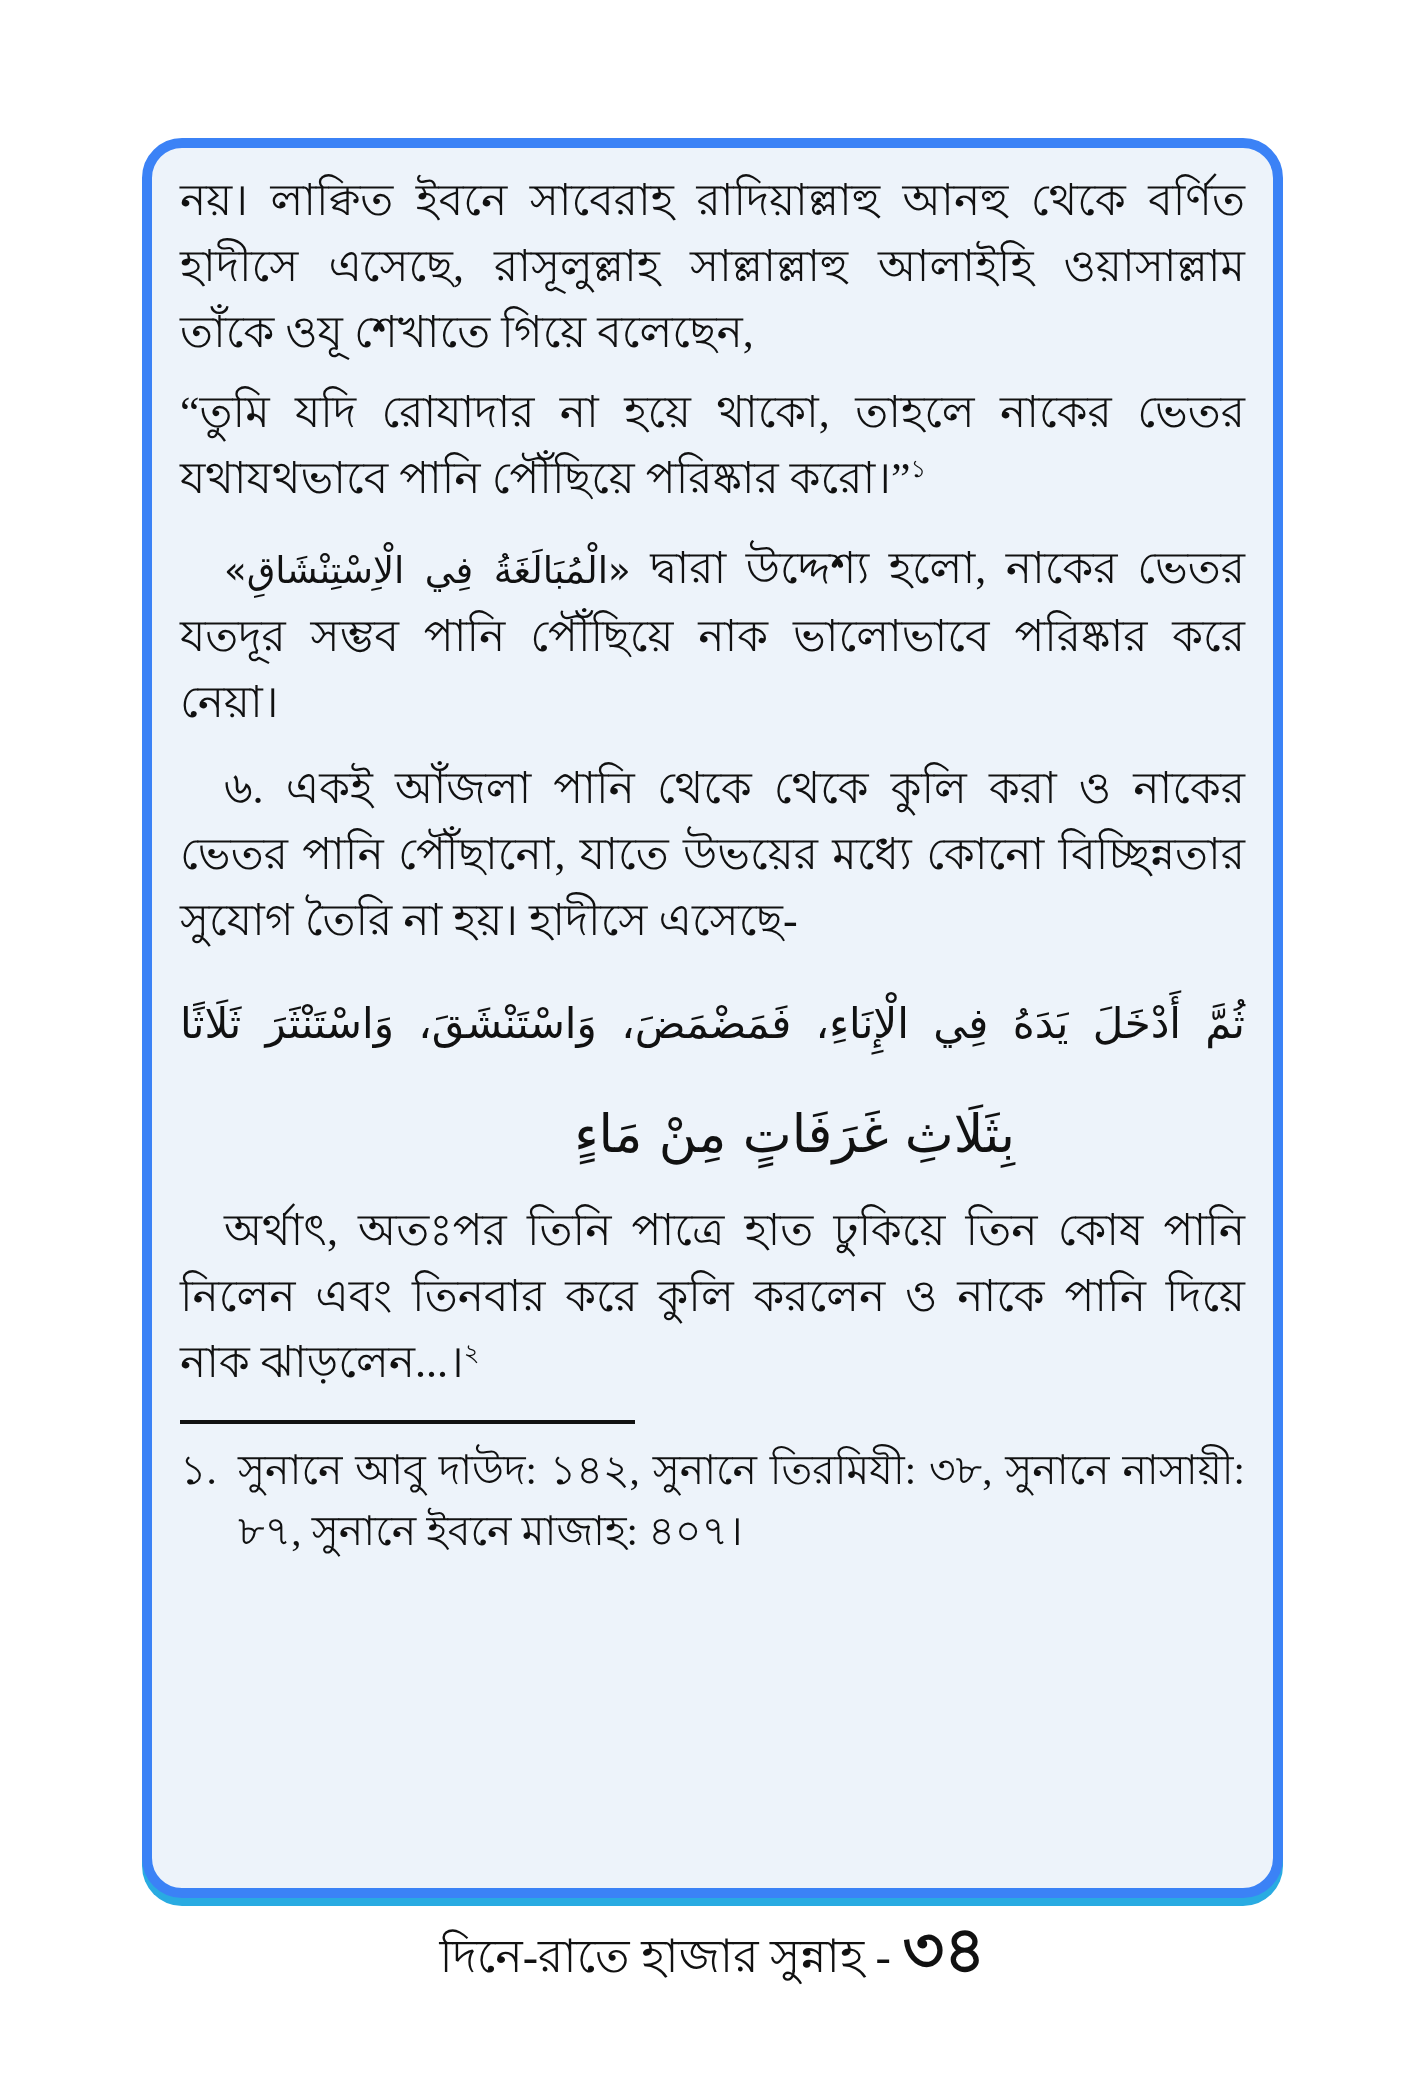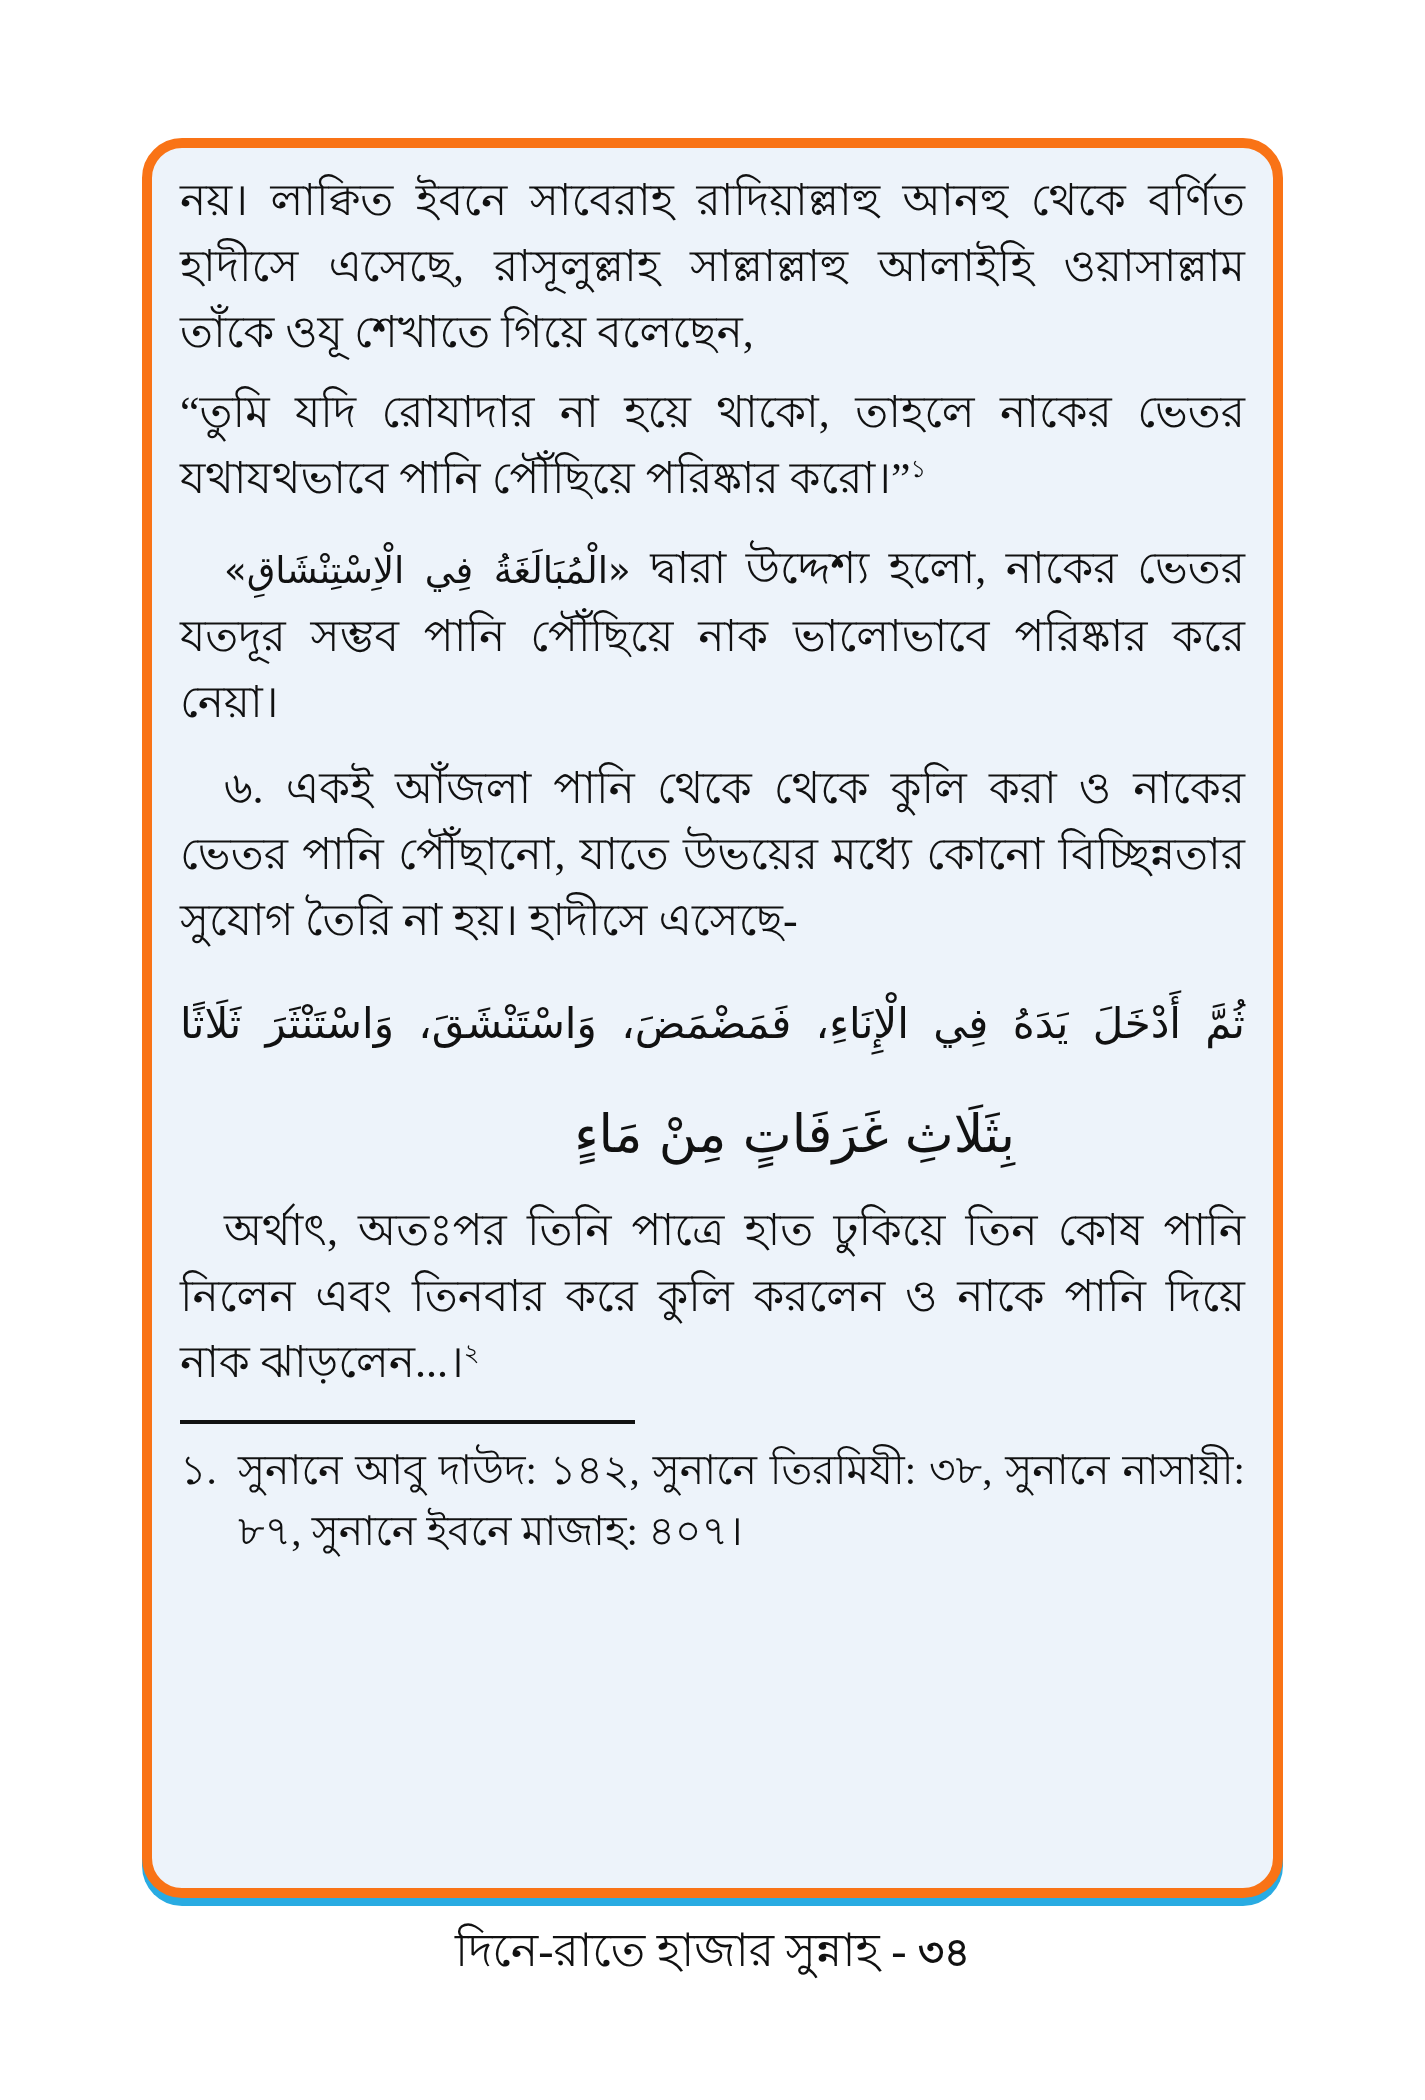--- a/index.html
+++ b/index.html
@@ -19,21 +19,21 @@
     color: #111111;
   }
   .content-box {
     position: absolute;
     left: 142px;
     top: 138px;
     width: 1141px;
     height: 1760px;
     box-sizing: border-box;
     background: #EDF3FA;
-    border: 10px solid #f97316;
+    border: 10px solid #3b82f6;
     border-radius: 40px;
     box-shadow: 0 8px 0 #29ABE2;
     padding: 20px 28px 0 28px;
     overflow: hidden;
   }
   .para {
     margin: 0;
     font-size: 44px;
     line-height: 66px;
     text-align: justify;
@@ -111,21 +111,21 @@
     left: 0;
     top: 1916px;
     width: 1425px;
     text-align: center;
     font-size: 46px;
     line-height: 70px;
     color: #111111;
   }
   .page-footer .page-num {
     font-weight: bold;
-    font-size: 40px;
+    font-size: 64px;
   }
 </style>
 </head>
 <body>
 
 <div class="page">
 
   <div class="content-box">
 
     <p class="para">নয়। লাক্বিত ইবনে সাবেরাহ রাদিয়াল্লাহু আনহু থেকে বর্ণিত হাদীসে এসেছে, রাসূলুল্লাহ সাল্লাল্লাহু আলাইহি ওয়াসাল্লাম তাঁকে ওযূ শেখাতে গিয়ে বলেছেন,</p>

